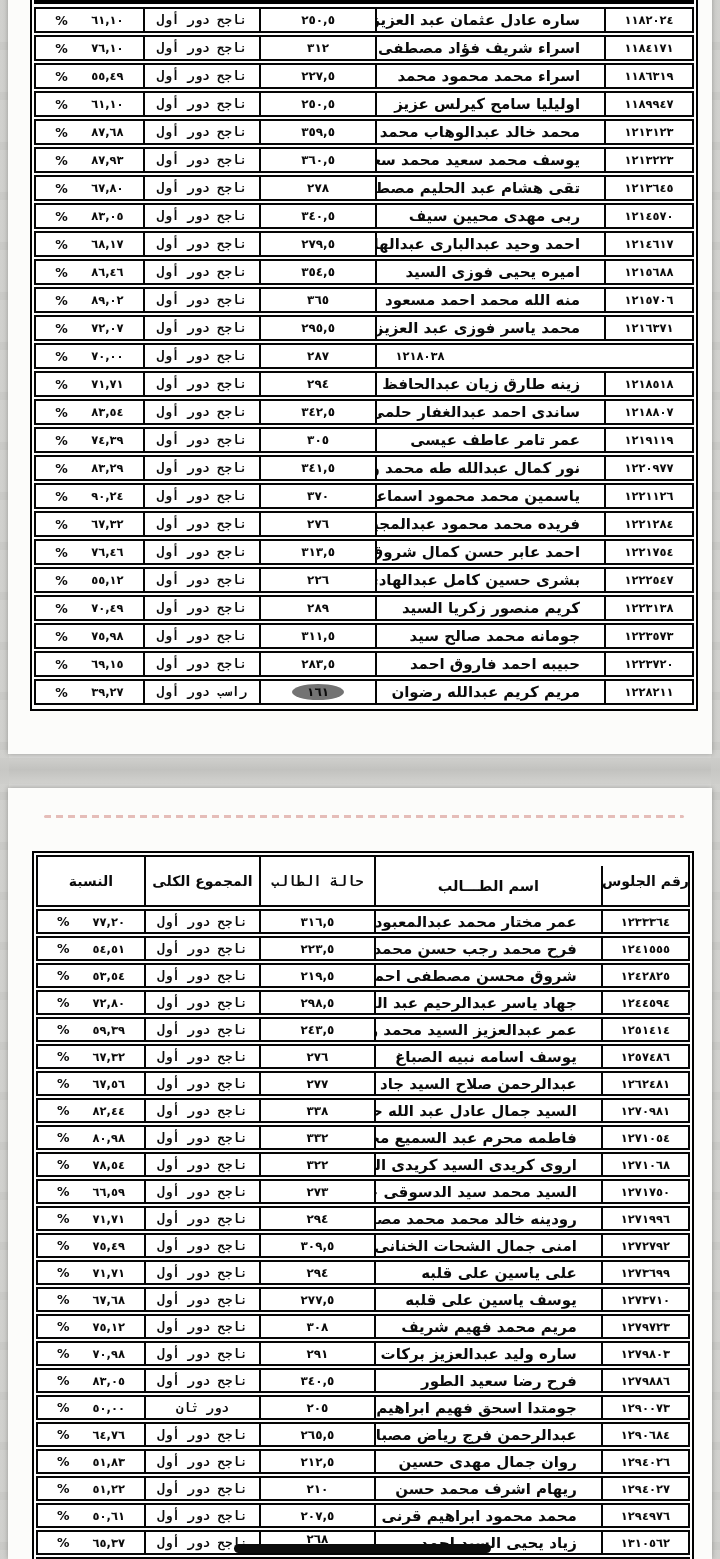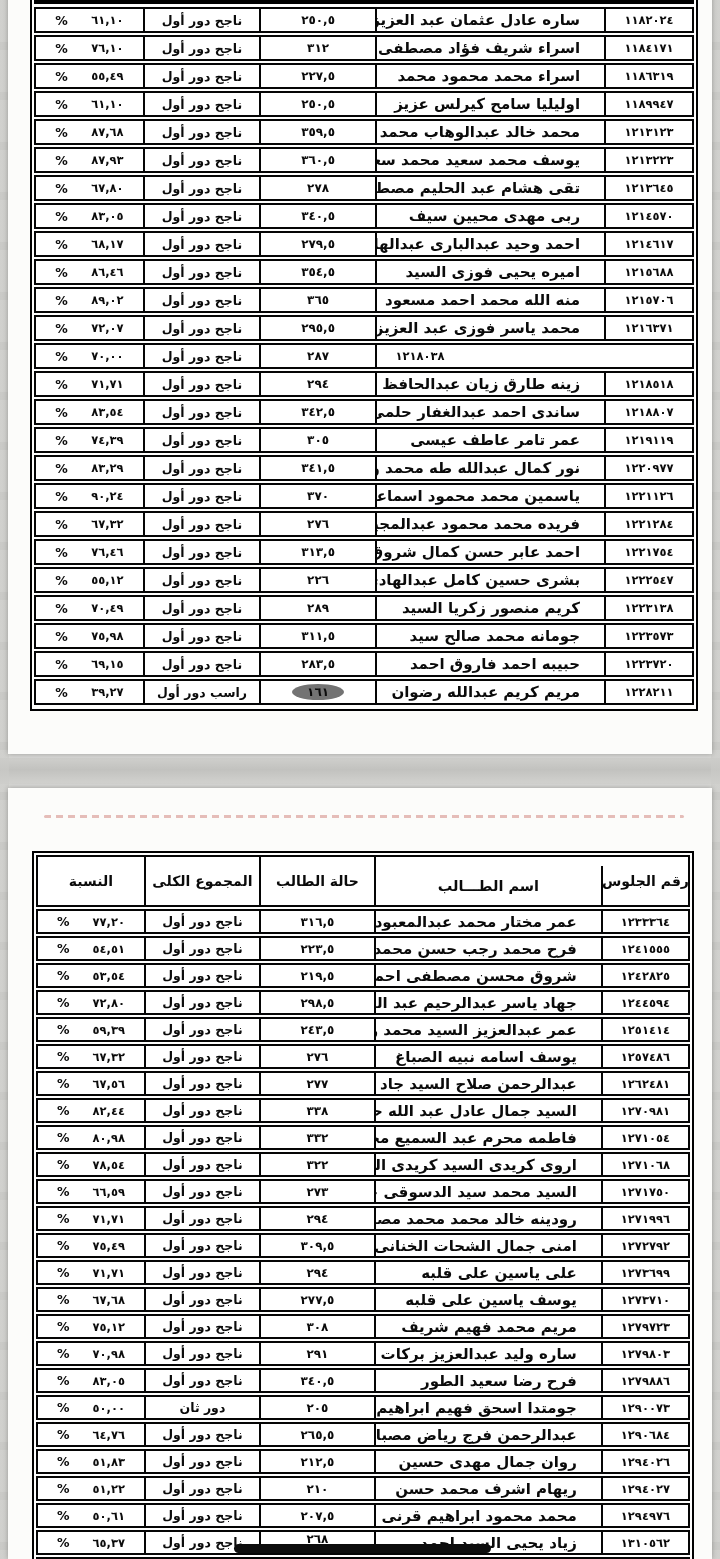--- a/index.html
+++ b/index.html
@@ -46,21 +46,21 @@
   .row.header{height:52px;text-align:right;}
   .row.partial{height:14px;margin-bottom:0;border-bottom:none;}
   .cell{
     display:flex;align-items:center;justify-content:center;
     box-sizing:border-box;border-right:2px solid #050505;
     overflow:hidden;white-space:nowrap;
     font-weight:bold;
   }
   .cell:last-child{border-right:none;}
   .c-percent{width:16.6%;direction:rtl;justify-content:space-evenly;gap:4px;}
-  .c-status{width:17.7%;direction:rtl;font-size:12.5px;}
+  .c-status{width:17.7%;direction:rtl;font-size:12.5px;font-family:Liberation Mono, monospace;}
   .c-total{width:17.7%;direction:rtl;font-size:12px;letter-spacing:1px;}
   .c-name{width:34.9%;direction:rtl;justify-content:flex-start;padding-right:24px;font-size:15px;}
   .c-seat{width:13.1%;direction:rtl;font-size:11.5px;letter-spacing:1.5px;}
   .pct-num{font-size:11.5px;letter-spacing:1px;}
   .pct-sign{font-size:12.5px;}
   .row.header .cell{font-size:14px;align-items:center;}
   .row.header .c-name{justify-content:center;padding-right:0;font-size:14.5px;margin-top:9px;}
   .row.header .c-seat{font-size:14px;letter-spacing:0;}
   .oval{
     background:#737373;border-radius:50%;

